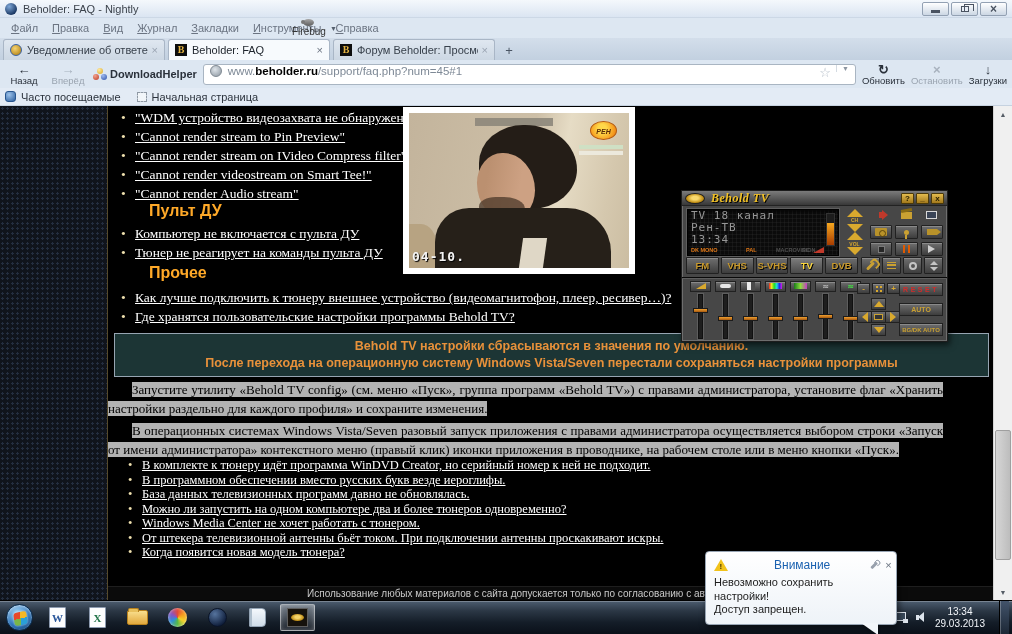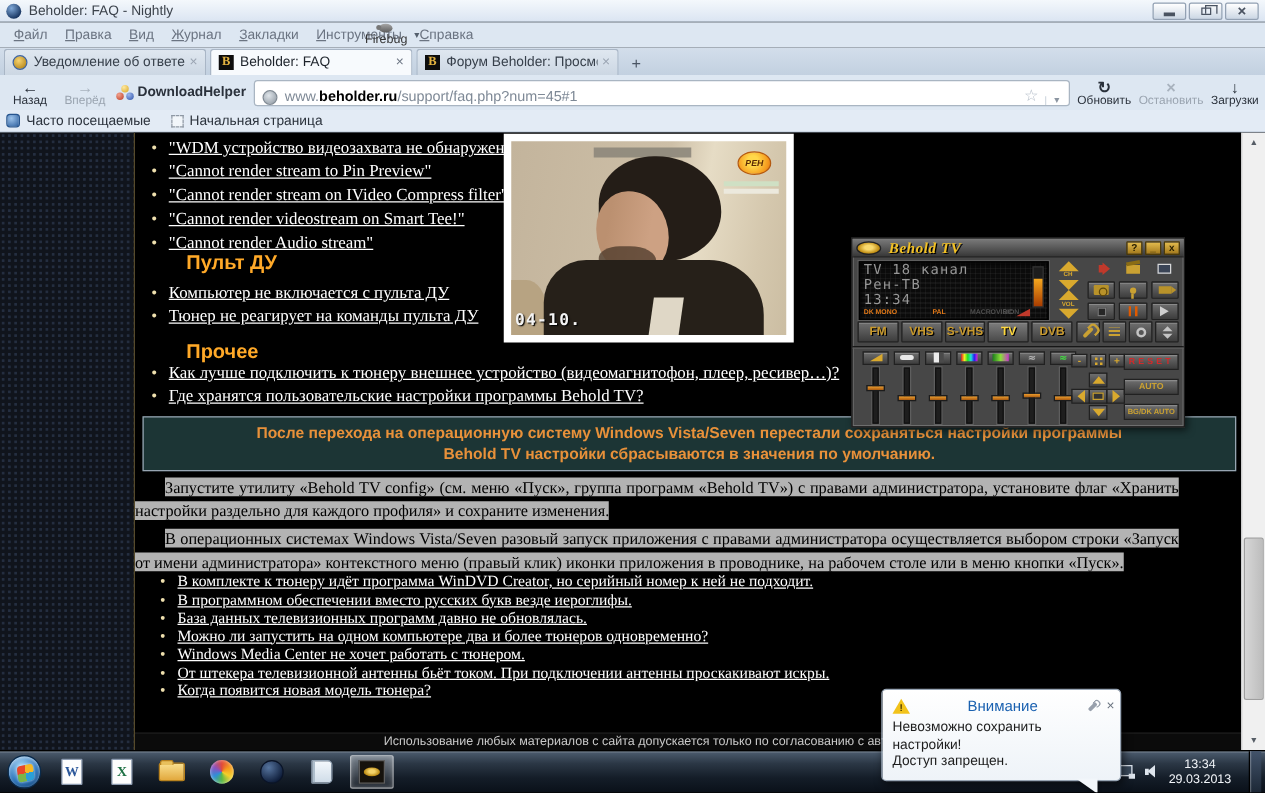--- a/index.html
+++ b/index.html
@@ -44,21 +44,21 @@
   .nav-btn.disabled .glyph { color:#a8b2be; }
   .g-reload::before { content:"↻"; }
   .g-stop::before { content:"×"; }
   .g-down::before { content:"↓"; }
   .dh-btn { display:flex; align-items:center; font-size:11px; font-weight:bold; color:#2a313b; gap:3px; }
   .dh-icon { position:relative; width:14px; height:13px; flex:none; }
   .dh-icon i { position:absolute; width:6px; height:6px; border-radius:50%; }
   .dh-icon i:nth-child(1){ left:4px; top:0; background:radial-gradient(circle at 35% 30%,#ffe9a0,#d8a521);}
   .dh-icon i:nth-child(2){ left:0; top:6px; background:radial-gradient(circle at 35% 30%,#f2a28e,#bb3b24);}
   .dh-icon i:nth-child(3){ left:8px; top:6px; background:radial-gradient(circle at 35% 30%,#9db8ee,#2d51a8);}
-  .urlbar { flex:1; height:21px; background:#fff; border:1px solid #a9b5c2; border-radius:3px; display:flex; align-items:flex-end; padding:0 6px; font-size:11.5px; min-width:0; }
+  .urlbar { flex:1; height:21px; background:#fff; border:1px solid #a9b5c2; border-radius:3px; display:flex; align-items:flex-start; padding:0 6px; font-size:11.5px; min-width:0; }
   .globe-icon { width:12px; height:12px; border-radius:50%; background:radial-gradient(circle at 40% 35%, #dfe5ea, #8b959f); border:1px solid #7f8993; margin-right:6px; flex:none; }
   .url-www,.url-path { color:#7e8996; white-space:nowrap; }
   .url-host { color:#000; font-weight:bold; white-space:nowrap; }
   .url-star { margin-left:auto; color:#b4bdc8; font-size:13px; }
   .g-star::before { content:"☆"; }
   .url-dd { color:#8b95a1; font-size:7px; margin-left:5px; padding-left:5px; border-left:1px solid #d4dbe2; }
 
   .bookmarksbar { height:18px; background:#e3ebf5; display:flex; align-items:center; padding:0 5px; gap:16px; font-size:11px; color:#2c333d; border-bottom:1px solid #c6d2e0; }
   .bm-item { display:flex; align-items:center; gap:5px; }
   .bm-icon-freq { width:11px; height:11px; border-radius:3px; background:radial-gradient(circle at 35% 30%, #9cc2ea, #2d5f9e); border:1px solid #27558e; flex:none; }
@@ -345,31 +345,31 @@
           </ul>
 
         <div class="heading" style="top:96px;">Пульт ДУ</div>
 
         <ul class="faq" style="top:118px;">
 
         <li><a href="#">Компьютер не включается с пульта ДУ</a></li>
             <li><a href="#">Тюнер не реагирует на команды пульта ДУ</a></li>
           </ul>
 
-        <div class="heading" style="top:167px;">Прочее</div>
+        <div class="heading" style="top:158px;">Прочее</div>
 
         <ul class="faq" style="top:182px;">
 
         <li><a href="#">Как лучше подключить к тюнеру внешнее устройство (видеомагнитофон, плеер, ресивер…)?</a></li>
             <li><a href="#">Где хранятся пользовательские настройки программы Behold TV?</a></li>
           </ul>
 
         <div class="notice">
+          <div>Behold TV настройки сбрасываются в значения по умолчанию.</div>
           <div>После перехода на операционную систему Windows Vista/Seven перестали сохраняться настройки программы</div>
-          <div>Behold TV настройки сбрасываются в значения по умолчанию.</div>
         </div>
 
         <div class="answer">
           <p><span class="sel">Запустите утилиту «Behold TV config» (см. меню «Пуск», группа программ «Behold TV») с правами администратора, установите флаг «Хранить настройки раздельно для каждого профиля» и сохраните изменения.</span></p>
           <p><span class="sel">В операционных системах Windows Vista/Seven разовый запуск приложения с правами администратора осуществляется выбором строки «Запуск от имени администратора» контекстного меню (правый клик) иконки приложения в проводнике, на рабочем столе или в меню кнопки «Пуск».</span></p>
         </div>
 
         <ul class="faq compact" style="top:352px;padding-left:7px;">
 
         <li><a href="#">В комплекте к тюнеру идёт программа WinDVD Creator, но серийный номер к ней не подходит.</a></li>

